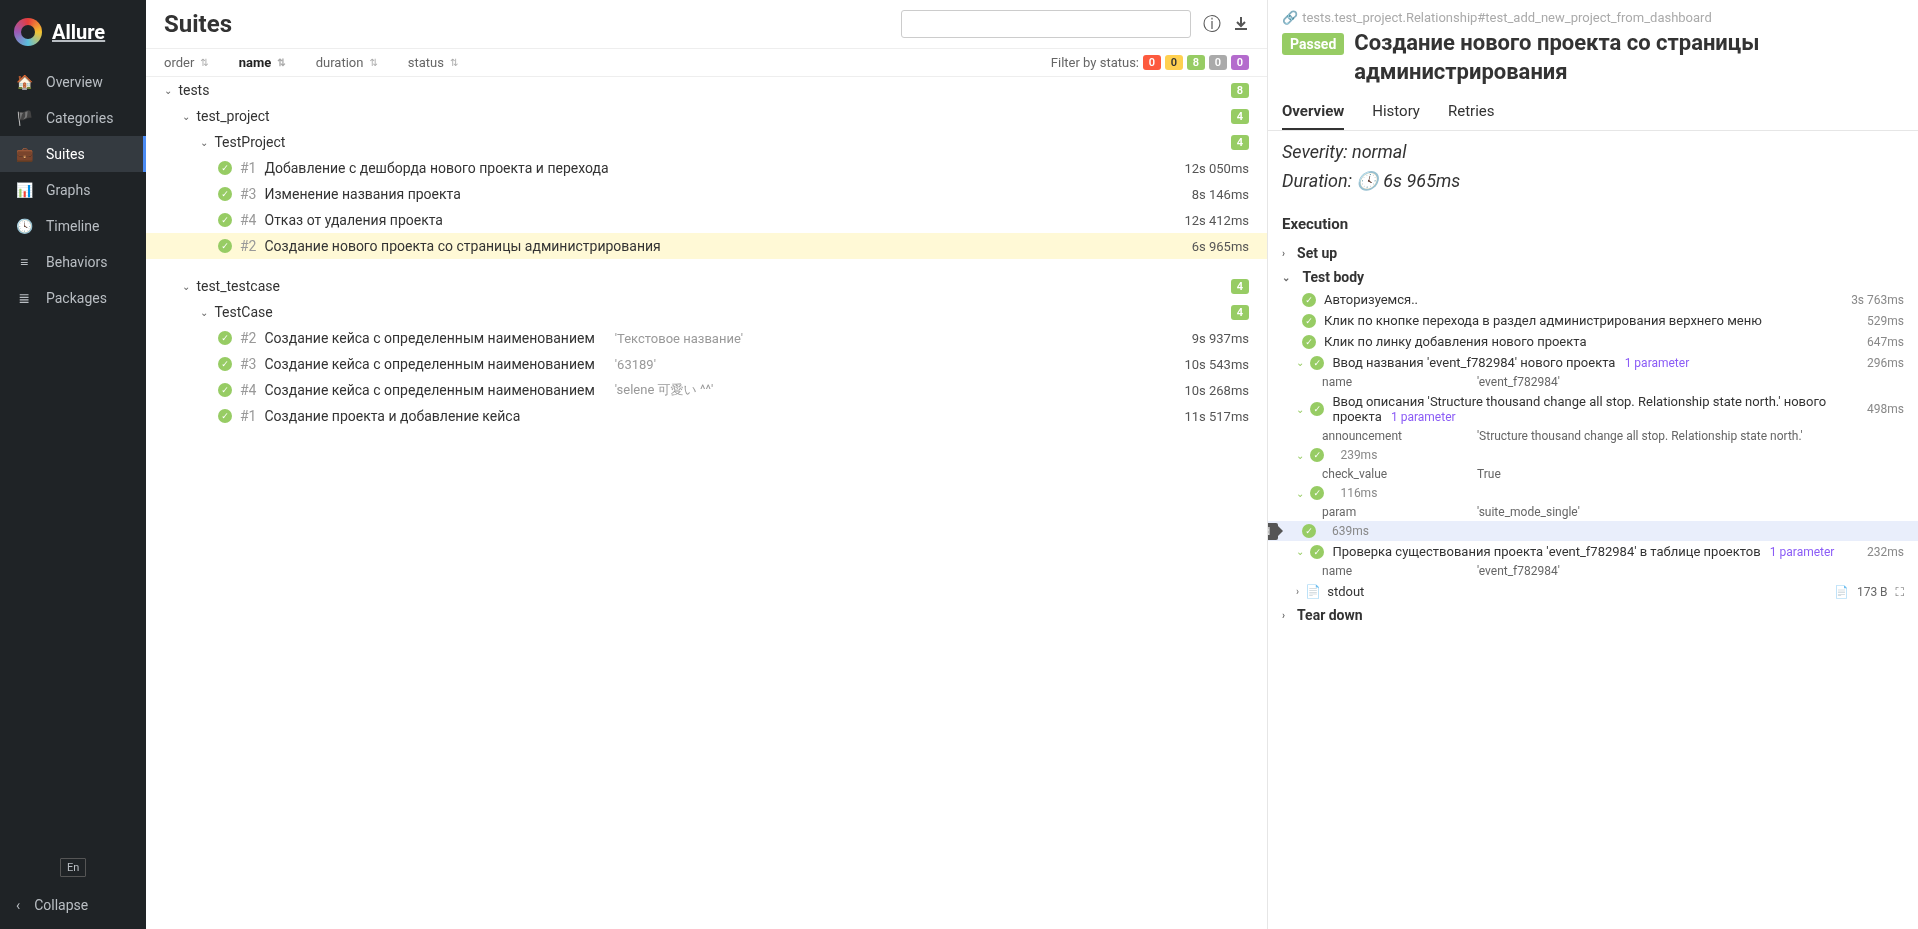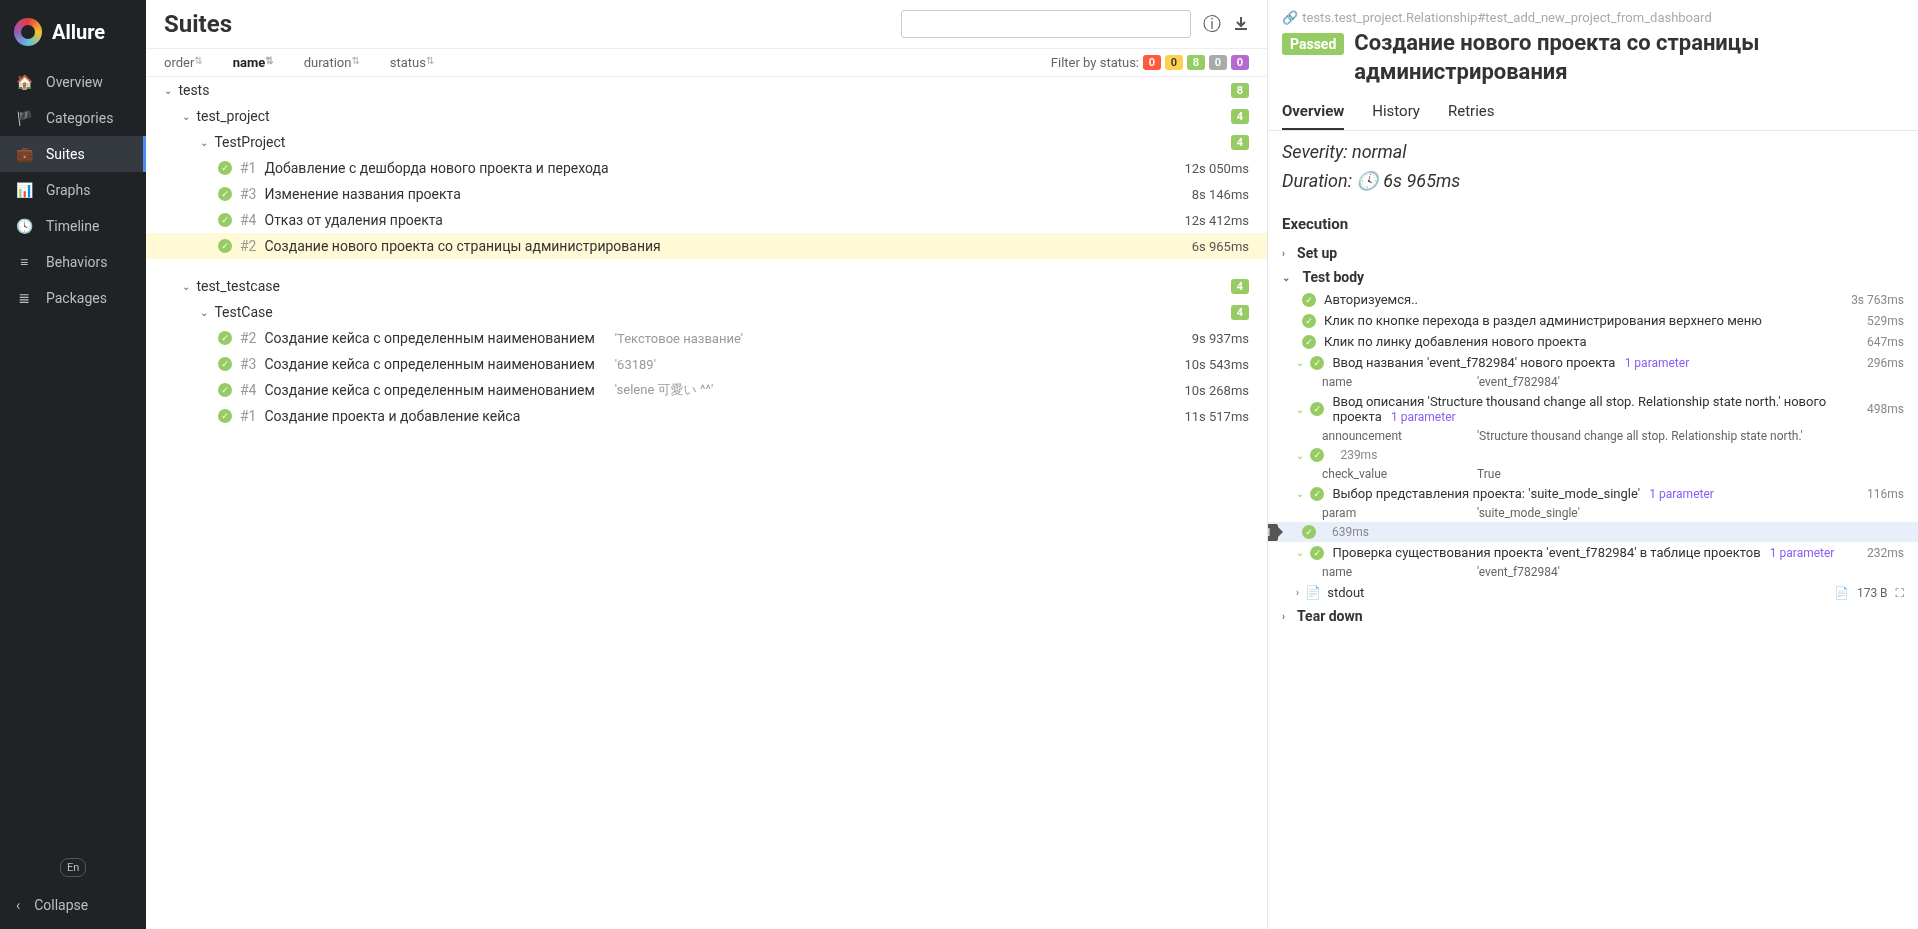--- a/index.html
+++ b/index.html
@@ -1,35 +1,35 @@
 <!DOCTYPE html>
 <html><head>
 <meta charset="utf-8">
 <style>
 * { margin:0; padding:0; box-sizing:border-box; font-family:-apple-system,BlinkMacSystemFont,"Segoe UI",Roboto,sans-serif; }
 body { display:flex; height:929px; width:1918px; overflow:hidden; background:#fff; color:#333; font-size:14px; }
 .sidebar { width:146px; background:#1f2326; color:#b9bec3; display:flex; flex-direction:column; }
-.logo { display:flex; align-items:center; padding:18px 14px; gap:10px; }
+.logo { display:flex; align-items:center; padding:18px 14px; gap:10px;text-decoration:underline; }
 .logo-icon { width:28px; height:28px; border-radius:50%; background:conic-gradient(from 0deg,#e63c3c,#f4c430,#5bc0de,#9b59b6,#e63c3c); position:relative; }
 .logo-icon::after{content:"";position:absolute;inset:7px;border-radius:50%;background:#1f2326;}
 .logo-text { color:#fff; font-weight:700; font-size:20px; }
 .nav { flex:1; }
 .nav-item { display:flex; align-items:center; gap:14px; padding:10px 16px; cursor:pointer; font-size:14px; }
 .nav-item.active { background:#343a40; color:#fff; border-right:3px solid #4b8bf4; }
 .nav-item .icon { width:16px; text-align:center; }
 .bottom { padding:10px 16px; }
-.lang { border:1px solid #555; border-radius:8px; padding:2px 6px; font-size:11px; display:inline-block; margin-bottom:14px; margin-left:44px; }
+.lang { border:1px solid #555; border-radius:1px; padding:2px 6px; font-size:11px; display:inline-block; margin-bottom:14px; margin-left:44px; }
 .collapse { display:flex; align-items:center; gap:14px; padding:6px 0; cursor:pointer; }
 .mid { flex:1; border-right:1px solid #e6e6e6; display:flex; flex-direction:column; min-width:0; }
 .mid-head { display:flex; align-items:center; padding:10px 18px; gap:12px; border-bottom:1px solid #eee; }
 .title { font-size:24px; font-weight:700; flex:1; }
 .search { width:290px; height:28px; border:1px solid #ccc; border-radius:3px; }
 .hdr-icon { font-size:18px; color:#555; cursor:pointer; }
 .cols { display:flex; align-items:center; padding:6px 18px; border-bottom:1px solid #eee; font-size:13px; color:#666; }
-.col { display:flex; gap:0; margin-right:30px; cursor:pointer; }
+.col { display:flex; align-items:center; gap:6px; margin-right:30px; cursor:pointer; }
 .col.name { font-weight:700; color:#222; }
 .sort-icon { font-size:10px; color:#aaa; }
 .filter { margin-left:auto; display:flex; align-items:center; gap:4px; }
 .pill { display:inline-block; min-width:18px; padding:1px 5px; border-radius:3px; color:#fff; font-size:11px; font-weight:600; text-align:center; }
 .p-red{background:#fd5a3e;} .p-yel{background:#ffd050;color:#333;} .p-grn{background:#97cc64;} .p-gry{background:#aaa;} .p-ppl{background:#b46bcd;}
 .tree { overflow-y:auto; flex:1; font-size:14px; }
 .trow { display:flex; align-items:center; padding:4px 18px; min-height:26px; cursor:pointer; }
 .trow.sel { background:#fff9d6; }
 .arrow { font-size:10px; color:#666; margin-right:6px; }
 .badge { margin-left:auto; }
@@ -305,21 +305,20 @@
           <span class="check">✓</span>
           <span class="step-dur">239ms</span>
         </div>
         <div class="step-param">
           <span class="pn">check_value</span>
           <span>True</span>
         </div>
         <div class="step">
           <span class="arrow">⌄</span>
           <span class="check">✓</span>
-          <span class="step-text">Выбор представления проекта: 'suite_mode_single' <span class="step-param-count">1 parameter</span></span>
           <span class="step-dur">116ms</span>
         </div>
         <div class="step-param">
           <span class="pn">param</span>
           <span>'suite_mode_single'</span>
         </div>
         <div class="step hl">
           <span class="pass-tip">Passed</span>
           <span class="arrow"></span>
           <span class="check">✓</span>

